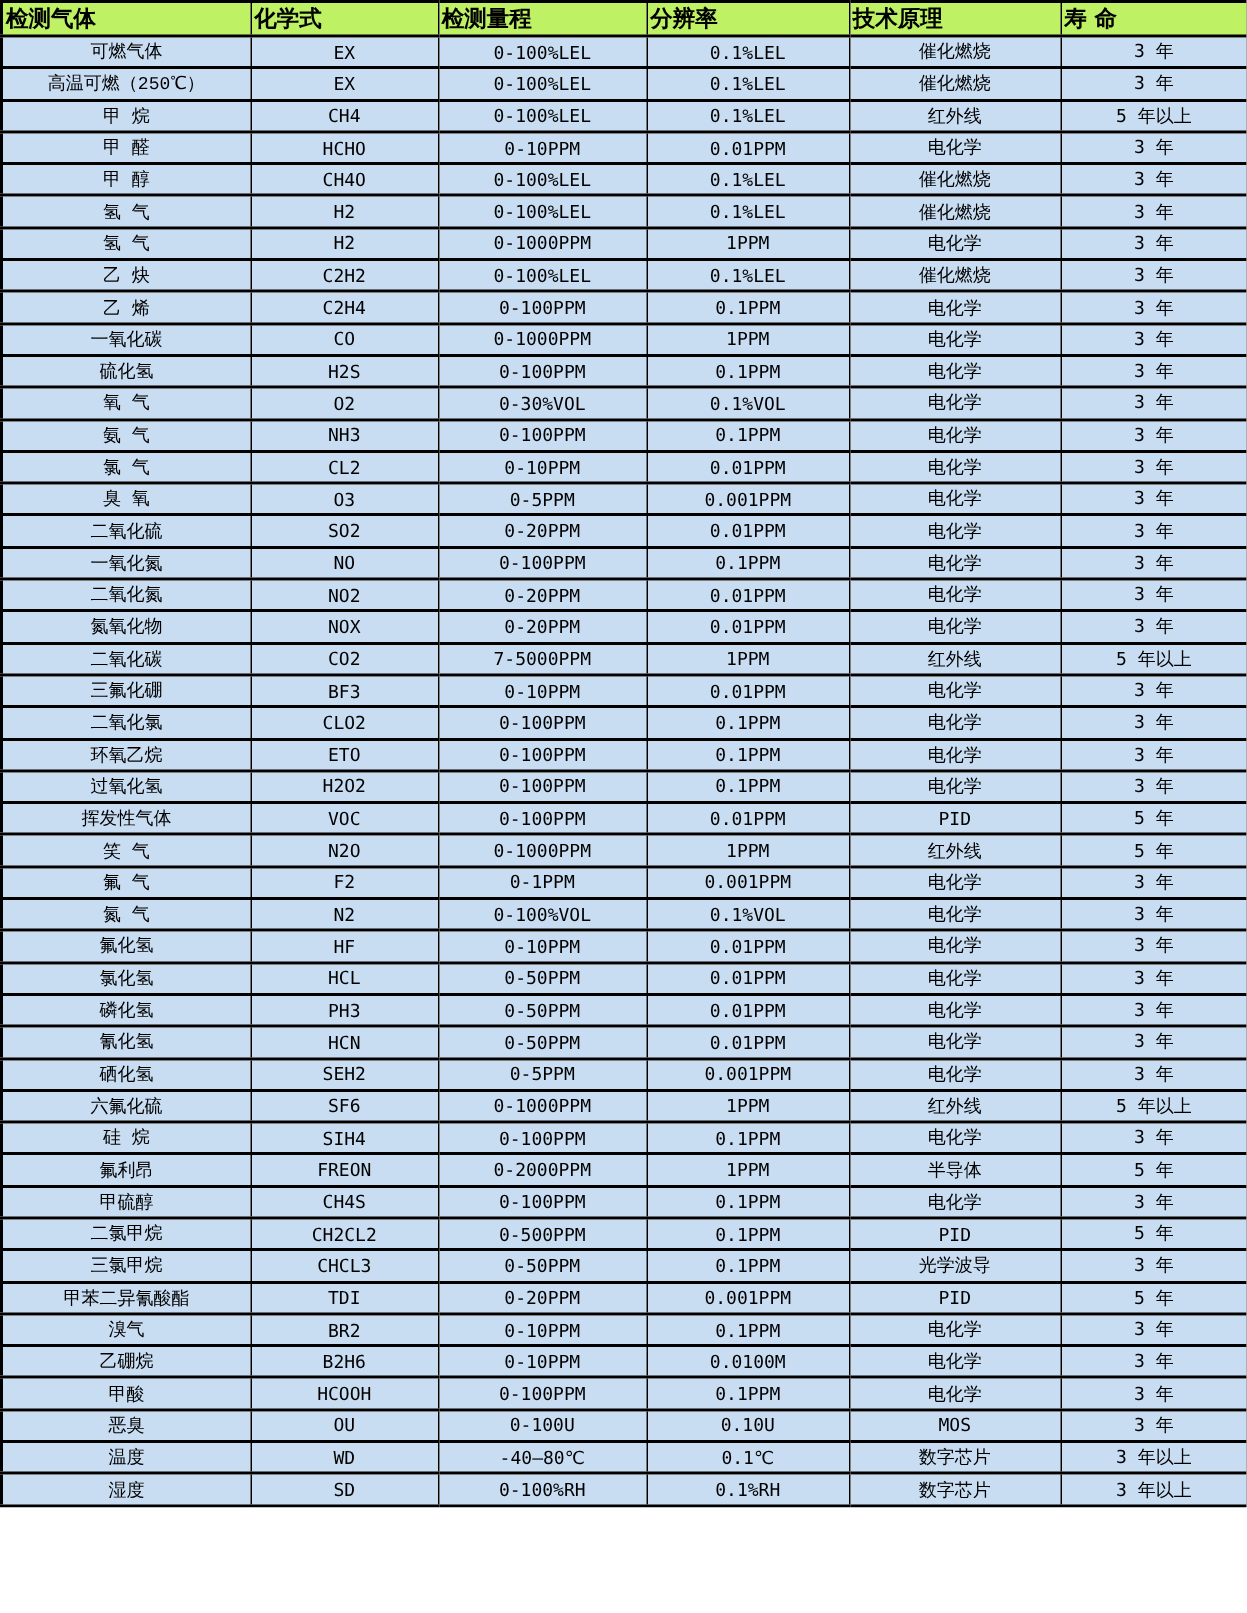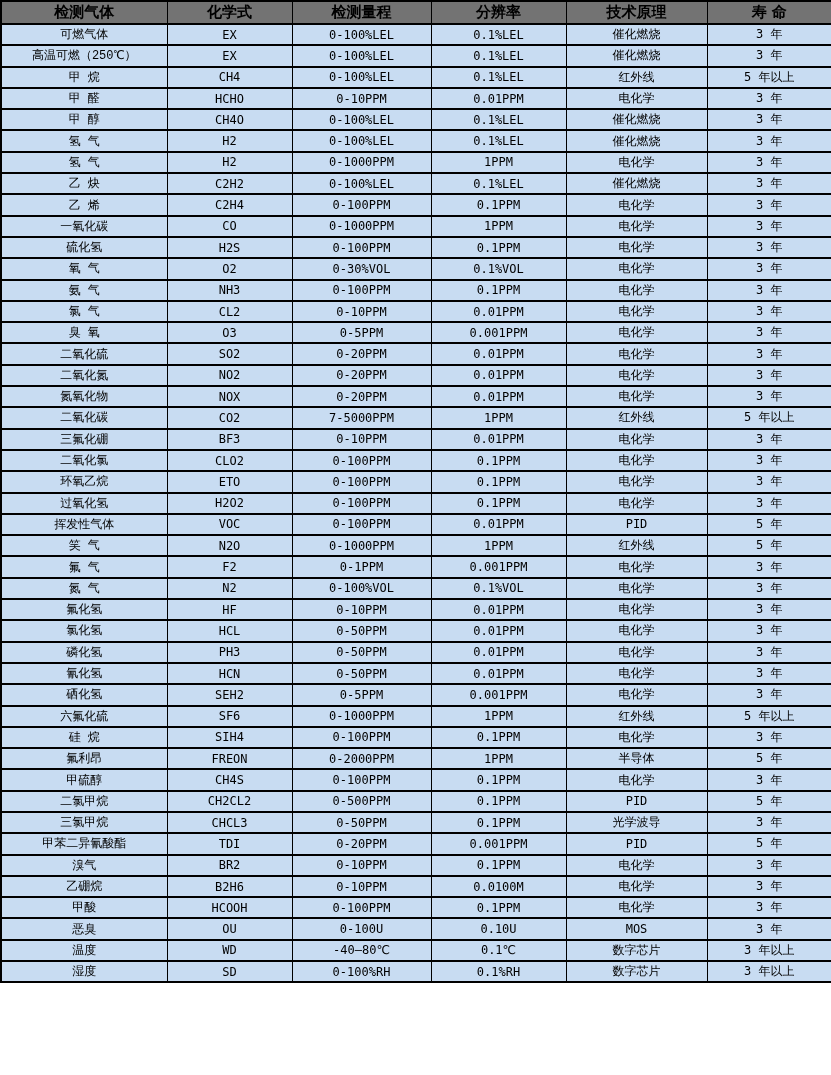--- a/index.html
+++ b/index.html
@@ -14,26 +14,26 @@
     width: 831px;
     border: 2px solid #000000;
   }
   .gas-table col.c1 { width: 166px; }
   .gas-table col.c2 { width: 125px; }
   .gas-table col.c3 { width: 139px; }
   .gas-table col.c4 { width: 135px; }
   .gas-table col.c5 { width: 141px; }
   .gas-table col.c6 { width: 125px; }
   .gas-table th {
-    background: #737373;
+    background: #bef264;
     color: #000000;
     font-size: 15px;
     font-weight: bold;
     height: 21px;
-    text-align: center;
+    text-align: left;
     vertical-align: middle;
     border-left: 1px solid #000000;
     border-right: 1px solid #000000;
     border-top: 2px solid #000000;
     border-bottom: 2px solid #000000;
     padding: 0 2px;
     overflow: hidden;
     white-space: nowrap;
   }
   .gas-table td {
@@ -201,20 +201,28 @@
       </tr>
       <tr>
         <td>二氧化硫</td>
         <td>SO2</td>
         <td>0-20PPM</td>
         <td>0.01PPM</td>
         <td>电化学</td>
         <td>3 年</td>
       </tr>
       <tr>
+        <td>一氧化氮</td>
+        <td>NO</td>
+        <td>0-100PPM</td>
+        <td>0.1PPM</td>
+        <td>电化学</td>
+        <td>3 年</td>
+      </tr>
+      <tr>
         <td>二氧化氮</td>
         <td>NO2</td>
         <td>0-20PPM</td>
         <td>0.01PPM</td>
         <td>电化学</td>
         <td>3 年</td>
       </tr>
       <tr>
         <td>氮氧化物</td>
         <td>NOX</td>

